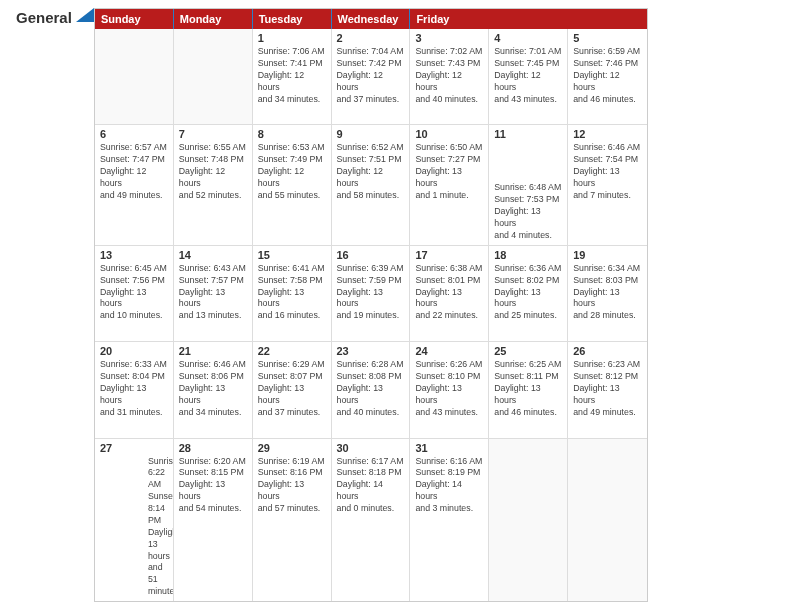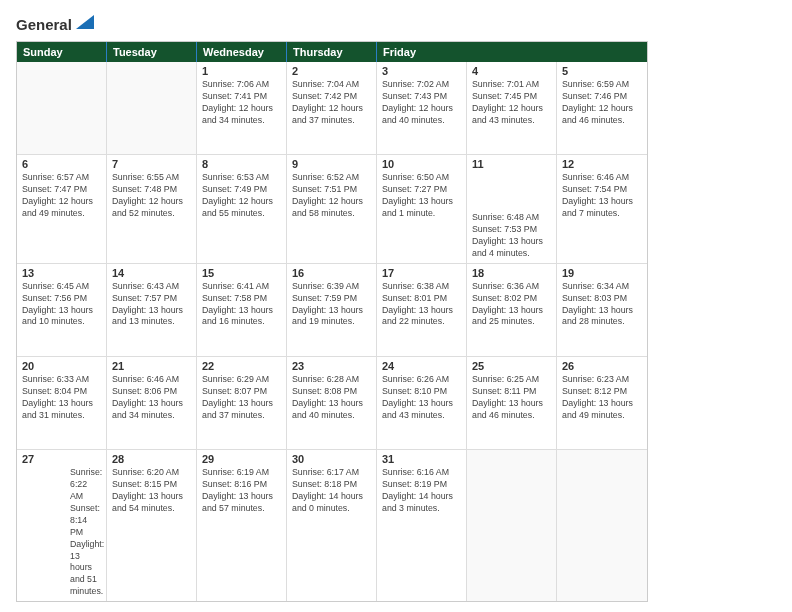--- a/index.html
+++ b/index.html
@@ -6,23 +6,23 @@
     body {
       width: 792px;
       height: 612px;
       font-family: Arial, sans-serif;
       background: #fff;
       overflow: hidden;
     }
     .page {
       width: 664px;
       height: 612px;
-      padding: 15px 16px 10px 16px;
-      display: flex;
-      flex-direction: column;
+      padding: 8px 16px 10px 16px;
+      display: flex;
+      flex-direction: row;
     }
     .header {
       display: flex;
       justify-content: space-between;
       align-items: flex-start;
       margin-bottom: 8px;
     }
     .logo {
       display: flex;
       flex-direction: column;
@@ -49,21 +49,21 @@
     }
     .calendar {
       flex: 1;
       display: flex;
       flex-direction: column;
       border: 1px solid #ccc;
     }
     .cal-header {
       display: grid;
       grid-template-columns: repeat(7, 1fr);
-      background: #14532d;
+      background: #b91c1c;
     }
     .cal-header-cell {
       color: #fff;
       font-size: 11px;
       font-weight: bold;
       padding: 4px 6px;
       border-right: 1px solid #2a7ec5;
       text-align: left;
     }
     .cal-header-cell:last-child { border-right: none; }
@@ -122,23 +122,23 @@
     </div>
     <div class="title-block">
       <div class="month-title"></div>
       <div class="location-title"></div>
     </div>
   </div>
 
   <div class="calendar">
     <div class="cal-header" id="cal-header">
         <div class="cal-header-cell">Sunday</div>
+        <div class="cal-header-cell">Monday</div>
         <div class="cal-header-cell">Tuesday</div>
         <div class="cal-header-cell">Wednesday</div>
-        <div class="cal-header-cell">Thursday</div>
         <div class="cal-header-cell">Friday</div>
       </div>
     <div class="cal-body" id="cal-body">
         <div class="cal-row">
           <div class="cal-cell empty"></div>
           <div class="cal-cell empty"></div>
           <div class="cal-cell has-data">
             <div class="day-num">1</div>
             <div class="day-info" style="white-space: pre-line;">Sunrise: 7:06 AM
 Sunset: 7:41 PM

